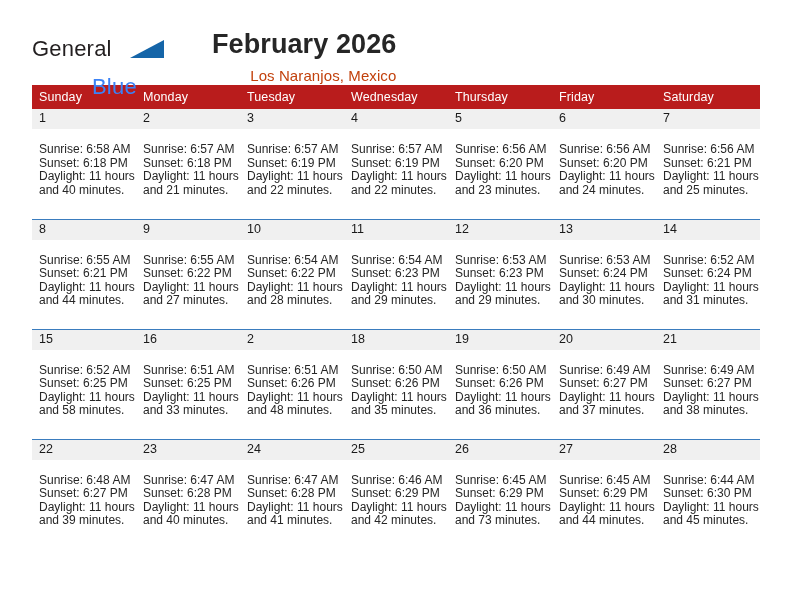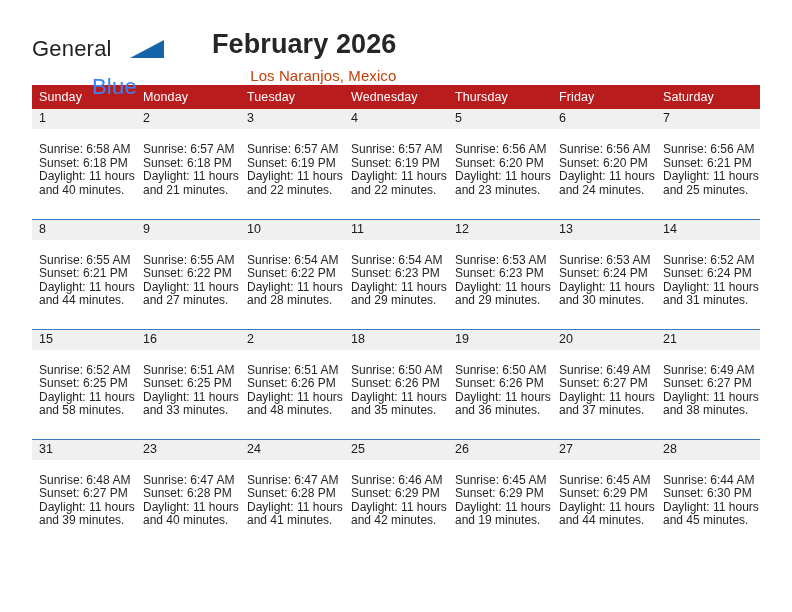--- a/index.html
+++ b/index.html
@@ -403,21 +403,21 @@
             <div>Sunset: 6:27 PM</div>
             <div>Daylight: 11 hours</div>
             <div>and 38 minutes.</div>
           </div>
         </td>
       </tr>
 
       <tr class="week-row last">
         <td>
           <div class="daynum-band">
-            <div class="daynum">31</div>
+            <div class="daynum">22</div>
           </div>
           <div class="details">
             <div>Sunrise: 6:48 AM</div>
             <div>Sunset: 6:27 PM</div>
             <div>Daylight: 11 hours</div>
             <div>and 39 minutes.</div>
           </div>
         </td>
         <td>
           <div class="daynum-band">
@@ -453,21 +453,21 @@
           </div>
         </td>
         <td>
           <div class="daynum-band">
             <div class="daynum">26</div>
           </div>
           <div class="details">
             <div>Sunrise: 6:45 AM</div>
             <div>Sunset: 6:29 PM</div>
             <div>Daylight: 11 hours</div>
-            <div>and 19 minutes.</div>
+            <div>and 73 minutes.</div>
           </div>
         </td>
         <td>
           <div class="daynum-band">
             <div class="daynum">27</div>
           </div>
           <div class="details">
             <div>Sunrise: 6:45 AM</div>
             <div>Sunset: 6:29 PM</div>
             <div>Daylight: 11 hours</div>

